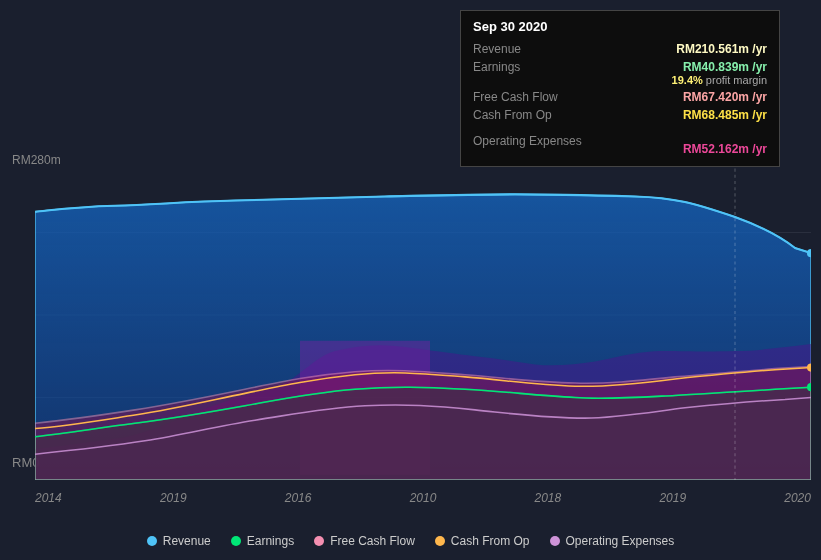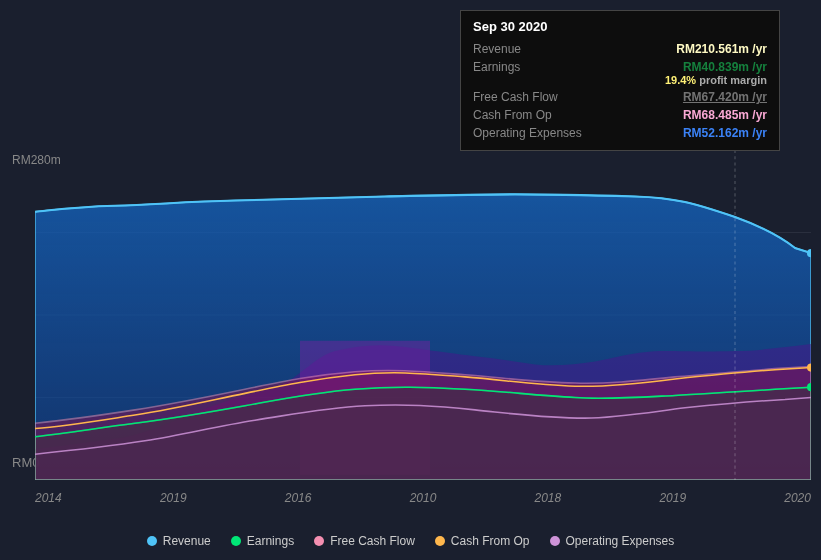--- a/index.html
+++ b/index.html
@@ -57,24 +57,24 @@
 
     .tooltip-sub {
       color: #aaa;
       font-size: 11px;
       text-align: right;
       margin-top: -2px;
       margin-bottom: 2px;
     }
 
     .color-blue { color: #fef9c3; }
-    .color-green { color: #15803d; padding-left: 45px; }
-    .color-pink { color: #737373; text-decoration: underline; }
-    .color-orange { color: #f9a8d4; }
-    .color-purple { color: #3b82f6; }
+    .color-green { color: #86efac; padding-left: 45px; }
+    .color-pink { color: #fca5a5; }
+    .color-orange { color: #fde047; }
+    .color-purple { color: #ec4899; margin-top: 16px; }
 
     
     .y-label {
       position: absolute;
       top: 153px;
       left: 12px;
       font-size: 12px;
       color: #888;
     }
 
@@ -152,21 +152,21 @@
     <div class="tooltip-date">Sep 30 2020</div>
     <div class="tooltip-row">
       <span class="tooltip-label">Revenue</span>
       <span class="tooltip-value color-blue">RM210.561m /yr</span>
     </div>
     <div class="tooltip-row">
       <span class="tooltip-label">Earnings</span>
       <span class="tooltip-value color-green">RM40.839m /yr</span>
     </div>
     <div class="tooltip-sub">
-      <span style="color:#fff176; font-weight:bold;text-align:right;">19.4%</span> <span style="color:#aaa;font-weight:bold;">profit margin</span>
+      <span style="color:#fff176; font-weight:bold;text-align:right;">19.4%</span> <span style="color:#aaa;">profit margin</span>
     </div>
     <div class="tooltip-row">
       <span class="tooltip-label">Free Cash Flow</span>
       <span class="tooltip-value color-pink">RM67.420m /yr</span>
     </div>
     <div class="tooltip-row">
       <span class="tooltip-label">Cash From Op</span>
       <span class="tooltip-value color-orange">RM68.485m /yr</span>
     </div>
     <div class="tooltip-row">

